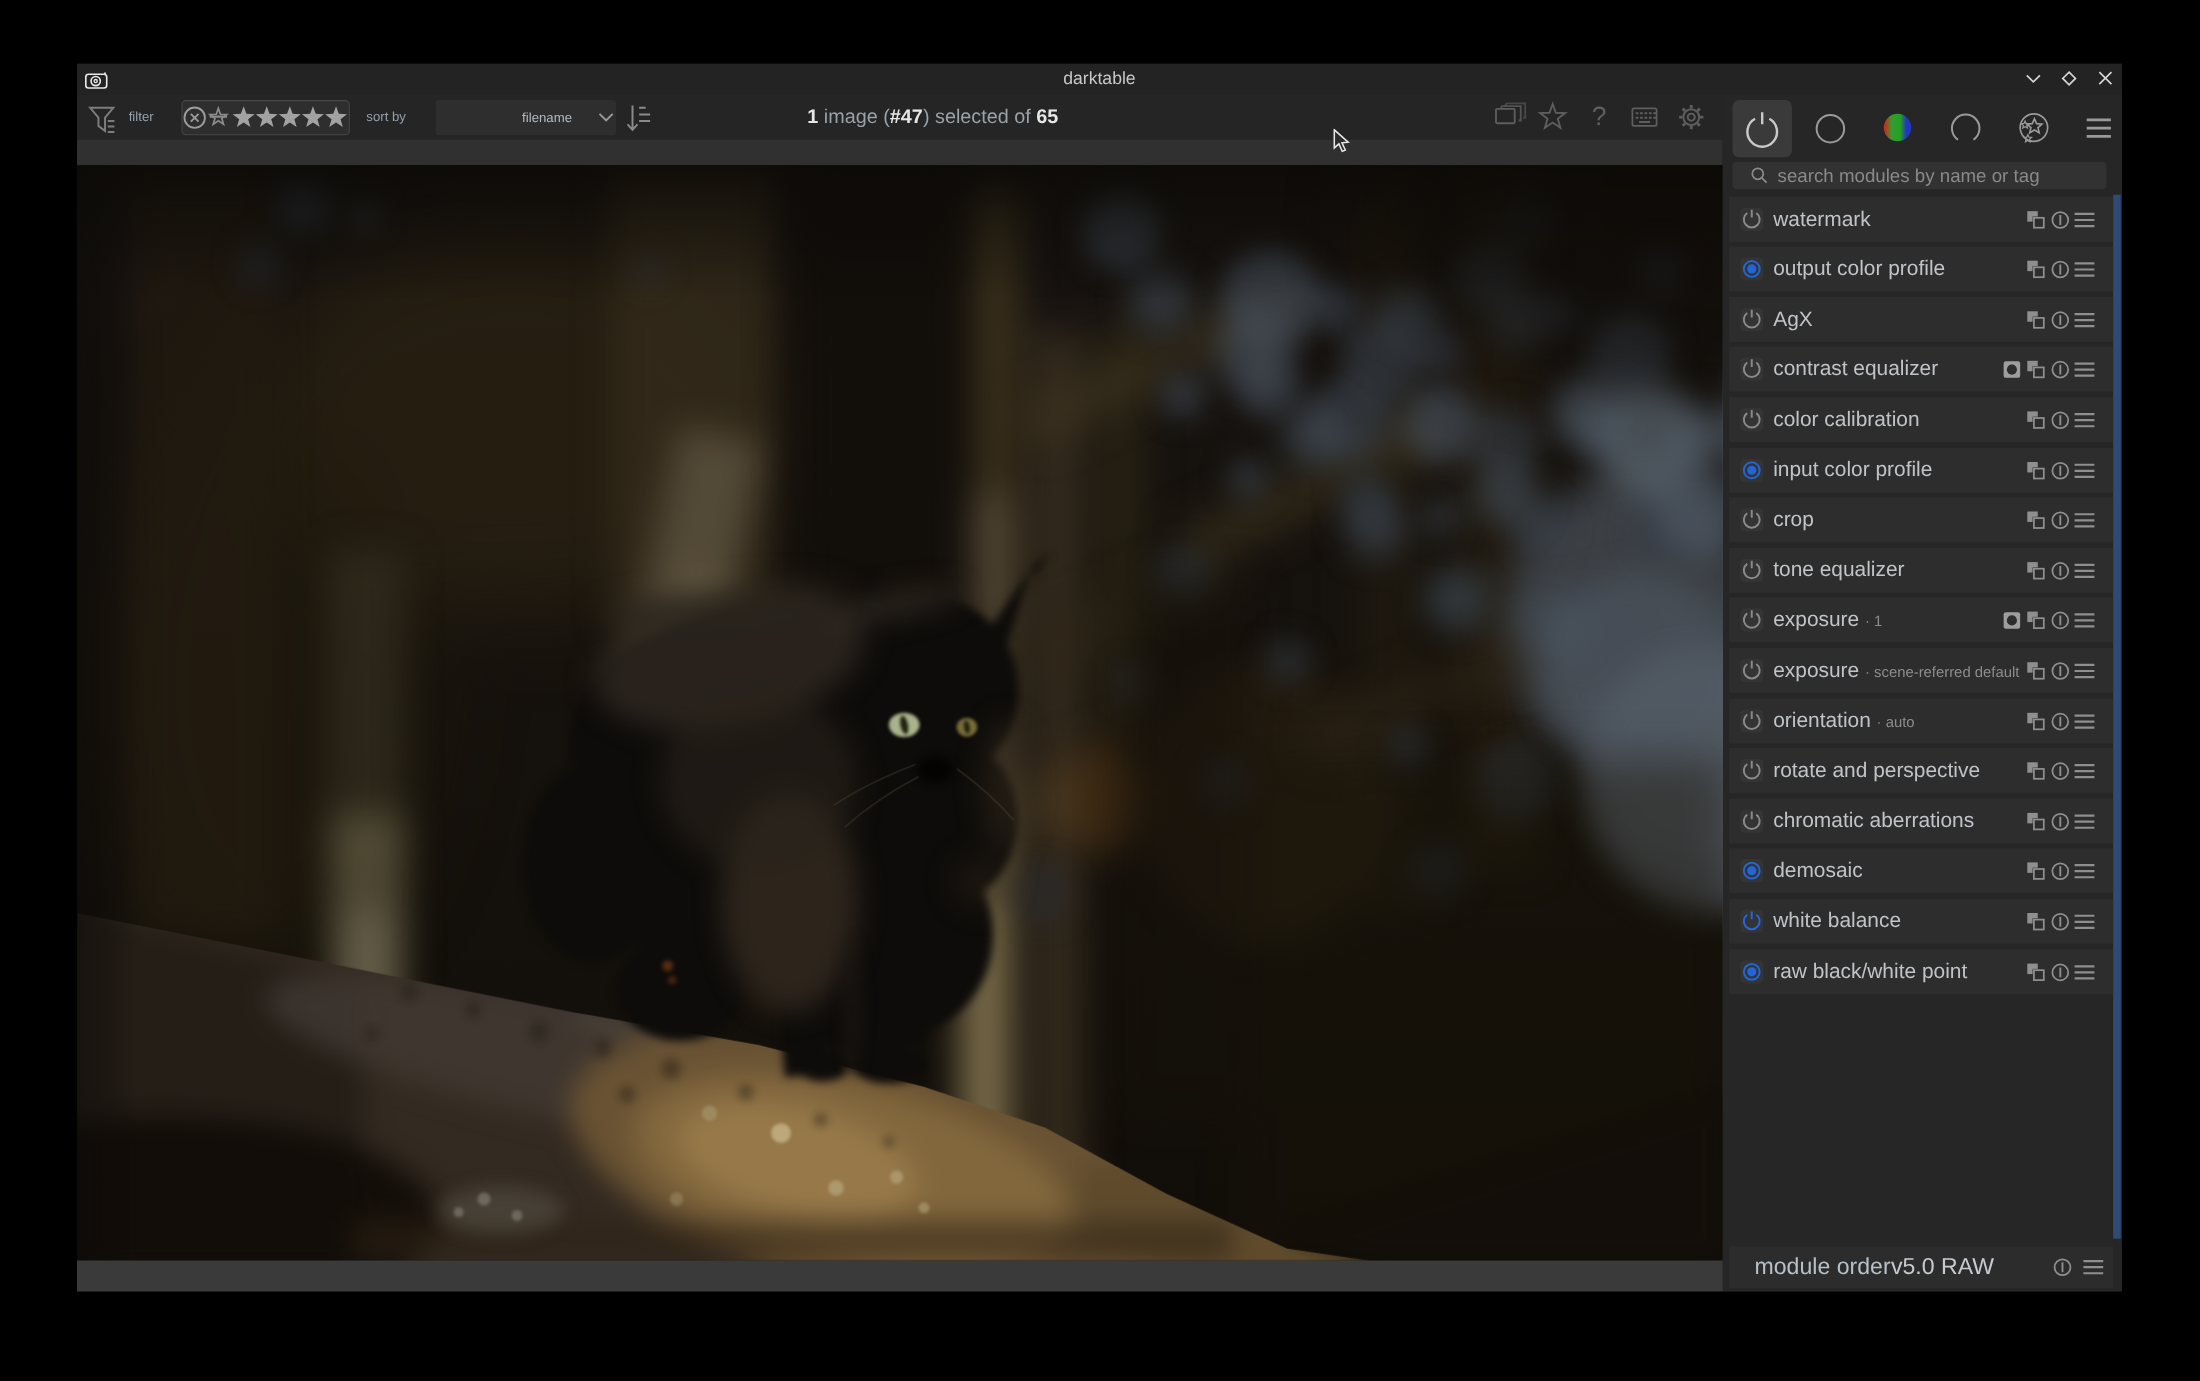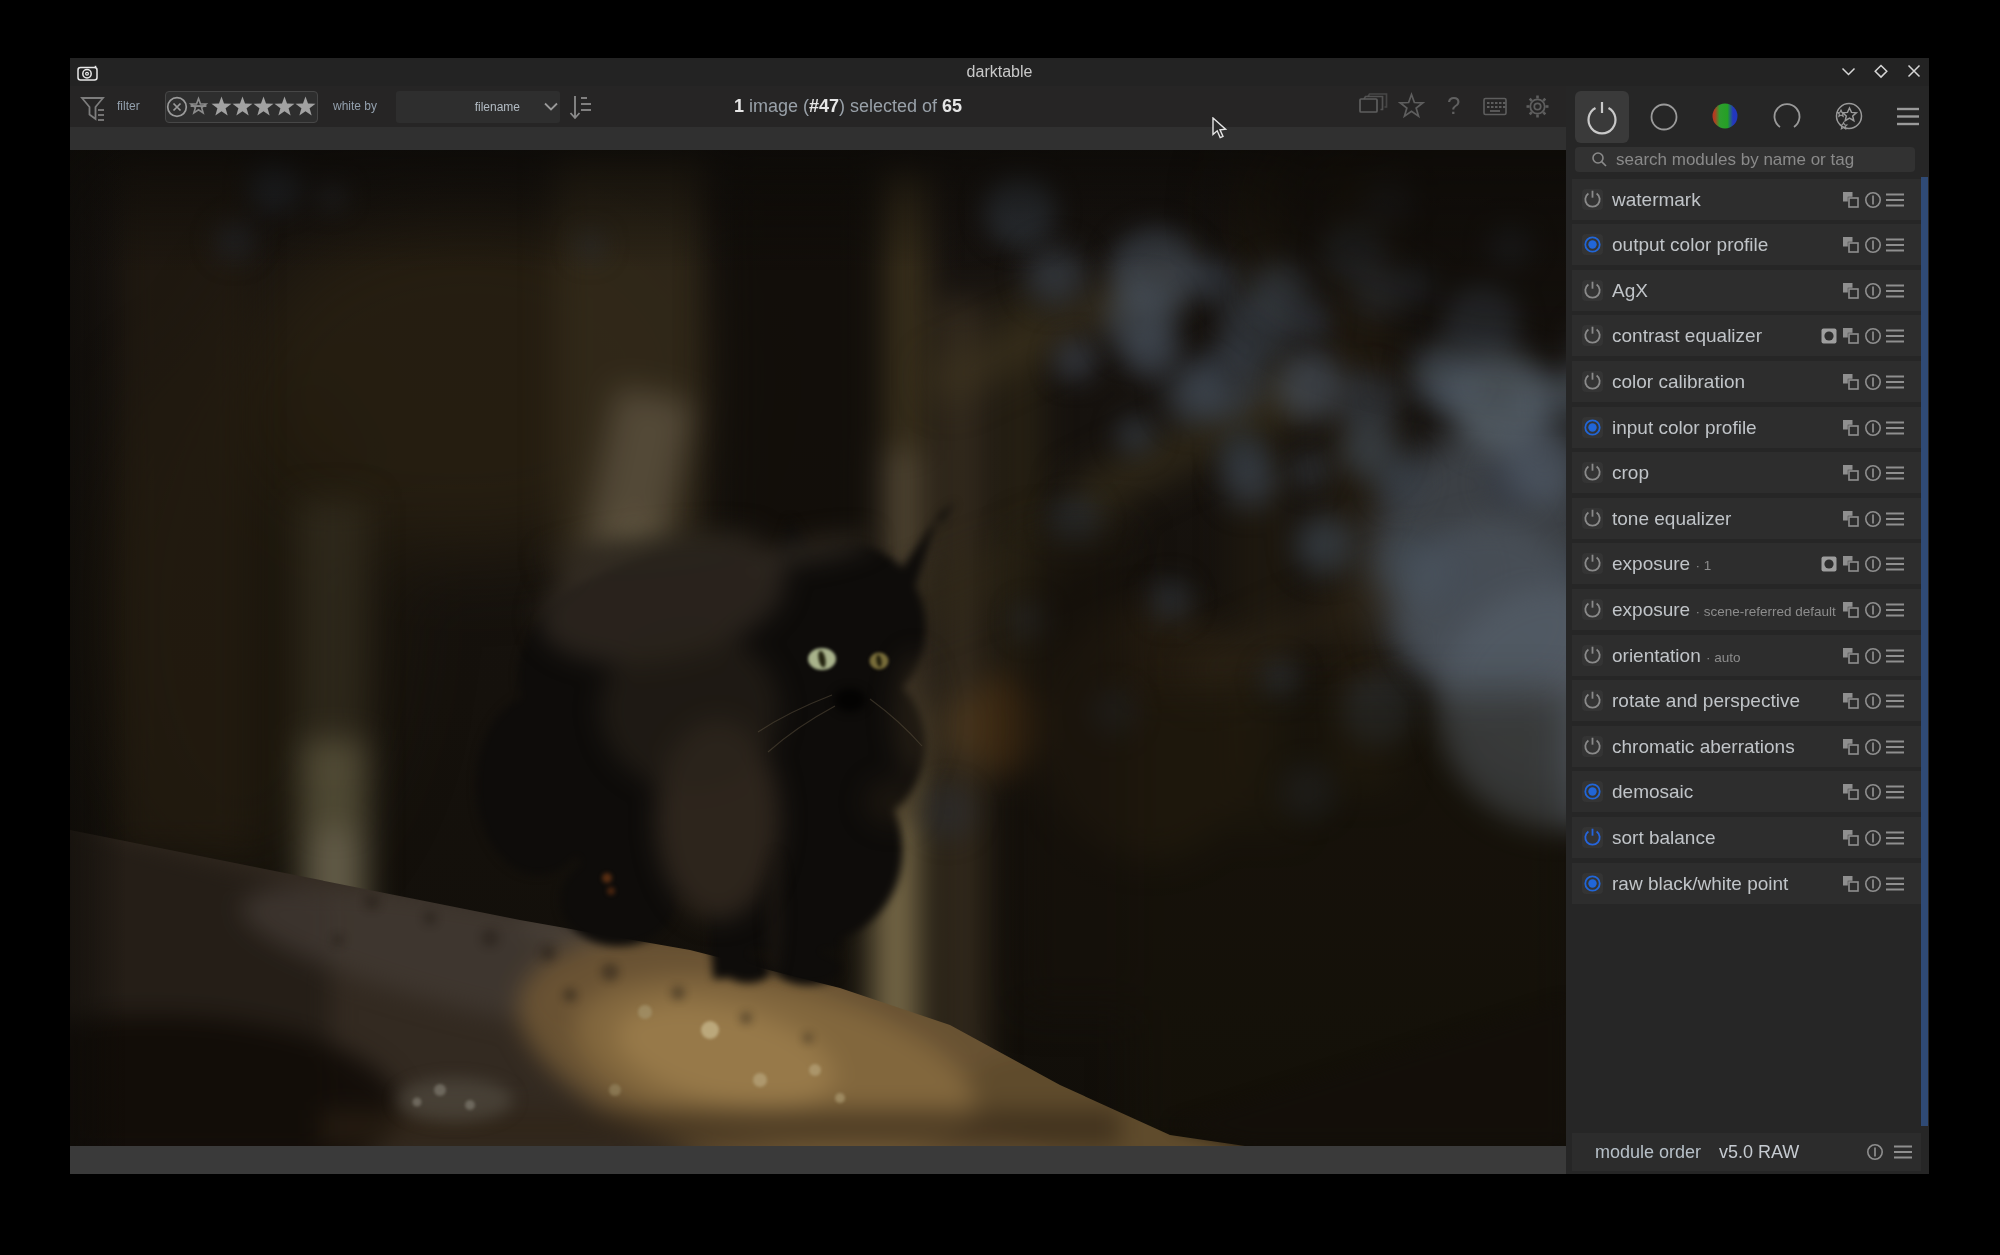--- a/index.html
+++ b/index.html
@@ -17,21 +17,21 @@
 #dropdown{position:absolute;left:326px;top:5px;width:164px;height:32px;background:#2e2e2e;border-radius:3px;color:#b2bbc3;font-size:12px;line-height:32px}
 #counter{position:absolute;left:528px;top:0;width:500px;height:41px;line-height:41px;text-align:center;color:#99a1a9;font-size:18px}
 #counter b{color:#e6e6e6;font-weight:bold}
 #searchbox{position:absolute;left:9px;top:61px;width:340px;height:25px;background:#323232;border-radius:4px;color:#8a8a8a;font-size:17px;line-height:25px}
 .row{position:absolute;left:6px;width:349px;height:41px;background:#2d2d2d}
 .rname{position:absolute;left:40px;top:0;height:41px;line-height:41px;color:#c0c4c8;font-size:19px;white-space:nowrap}
 .rsuf{color:#8d8d8d;font-size:13.5px}
 .pwr{position:absolute;left:10px;top:10px;width:21px;height:21px;background:#343434;border-radius:4px}
 .pwr svg{display:block}
 .ric{position:absolute;top:10px}
-#modorder{position:absolute;left:6px;top:1047px;width:349px;height:38px;background:#2c2c2c;color:#b7c0c8;font-size:18px;line-height:38px}
+#modorder{position:absolute;left:6px;top:1047px;width:349px;height:38px;background:#2c2c2c;color:#b7c0c8;font-size:21px;line-height:38px}
 #scrollbar{position:absolute;left:355px;top:91px;width:7px;height:949px;background:#2f4a75}
 </style>
 </head>
 <body>
 <div id="win">
   <div id="titlebar">
     <div id="title">darktable</div>
     <svg style="position:absolute;left:7px;top:7px" width="22" height="16" viewBox="0 0 22 16" fill="none" stroke="#e8e8e8" stroke-width="1.5">
       <rect x="1" y="2.5" width="19" height="12.5" rx="2.5"></rect>
       <circle cx="10" cy="8.7" r="4.2"></circle>
@@ -40,21 +40,21 @@
     </svg>
     <svg style="position:absolute;left:1770px;top:6px" width="82" height="16" viewBox="0 0 82 16" fill="none" stroke="#d6d6d6" stroke-width="1.5">
       <path d="M 2.5 4.5 L 8.5 10.5 L 14.5 4.5"></path>
       <path d="M 41 1.5 L 46.8 7.3 L 41 13.1 L 35.2 7.3 Z"></path>
       <path d="M 68.5 1.5 L 79.5 12.5 M 79.5 1.5 L 68.5 12.5"></path>
     </svg>
   </div>
   <div id="toolbar">
     <div class="tbtxt" style="left:47px">filter</div>
     <div id="starbox"></div>
-    <div class="tbtxt" style="left:263px">white by</div>
+    <div class="tbtxt" style="left:263px">sort by</div>
     <div id="dropdown">
         <span style="position:absolute;right:40px">filename</span>
       </div>
     <div id="counter"><b>1</b> image (<b>#47</b>) selected of <b>65</b></div>
     <svg style="position:absolute;left:0;top:0" width="1859" height="41" viewBox="0 0 1859 41">
       <defs>
           <g id="gstar">
             <path d="M 0.00 -10.50 L 2.53 -3.48 L 9.99 -3.24 L 4.09 1.33 L 6.17 8.49 L 0.00 4.30 L -6.17 8.49 L -4.09 1.33 L -9.99 -3.24 L -2.53 -3.48 Z"></path>
           </g>
         </defs>
@@ -644,21 +644,21 @@
       <svg class="ric" style="left:312px" width="22" height="22" viewBox="-11 -11 22 22" stroke="#8f8f8f" stroke-width="2">
           <use href="#gbur"></use>
         </svg>
     </div>
     <div class="row" style="top:730.9px">
       <div class="pwr">
           <svg width="21" height="21" viewBox="-10.5 -10.5 21 21" stroke="#2565dd">
             <use href="#gpwr"></use>
           </svg>
         </div>
-      <div class="rname">sort balance</div>
+      <div class="rname">white balance</div>
       <svg class="ric" style="left:268px" width="22" height="22" viewBox="-11 -11 22 22">
           <use href="#gdup"></use>
         </svg>
       <svg class="ric" style="left:290px" width="22" height="22" viewBox="-11 -11 22 22">
           <use href="#grst"></use>
         </svg>
       <svg class="ric" style="left:312px" width="22" height="22" viewBox="-11 -11 22 22" stroke="#8f8f8f" stroke-width="2">
           <use href="#gbur"></use>
         </svg>
     </div>

